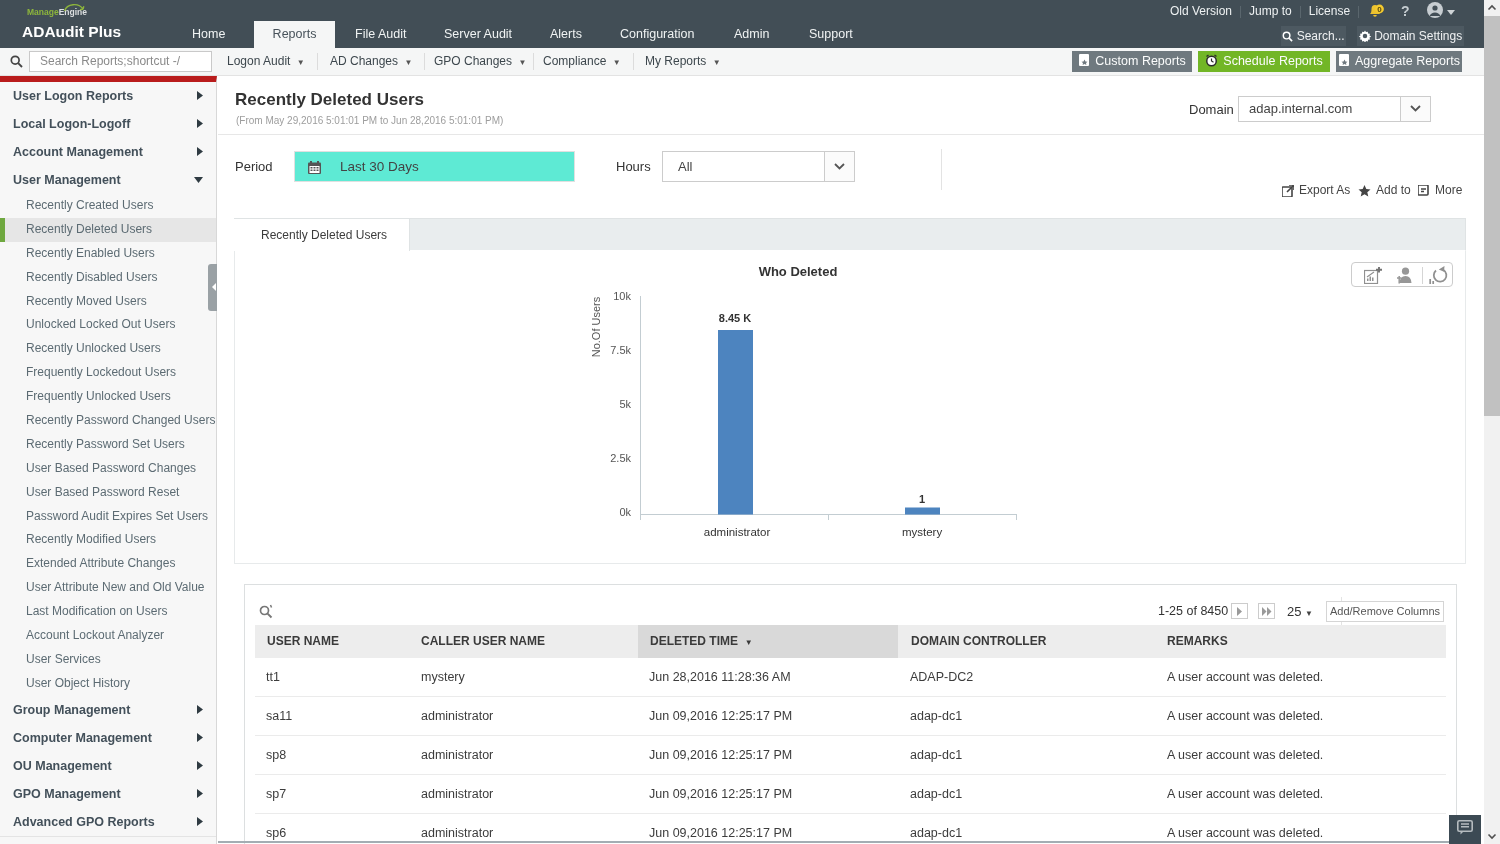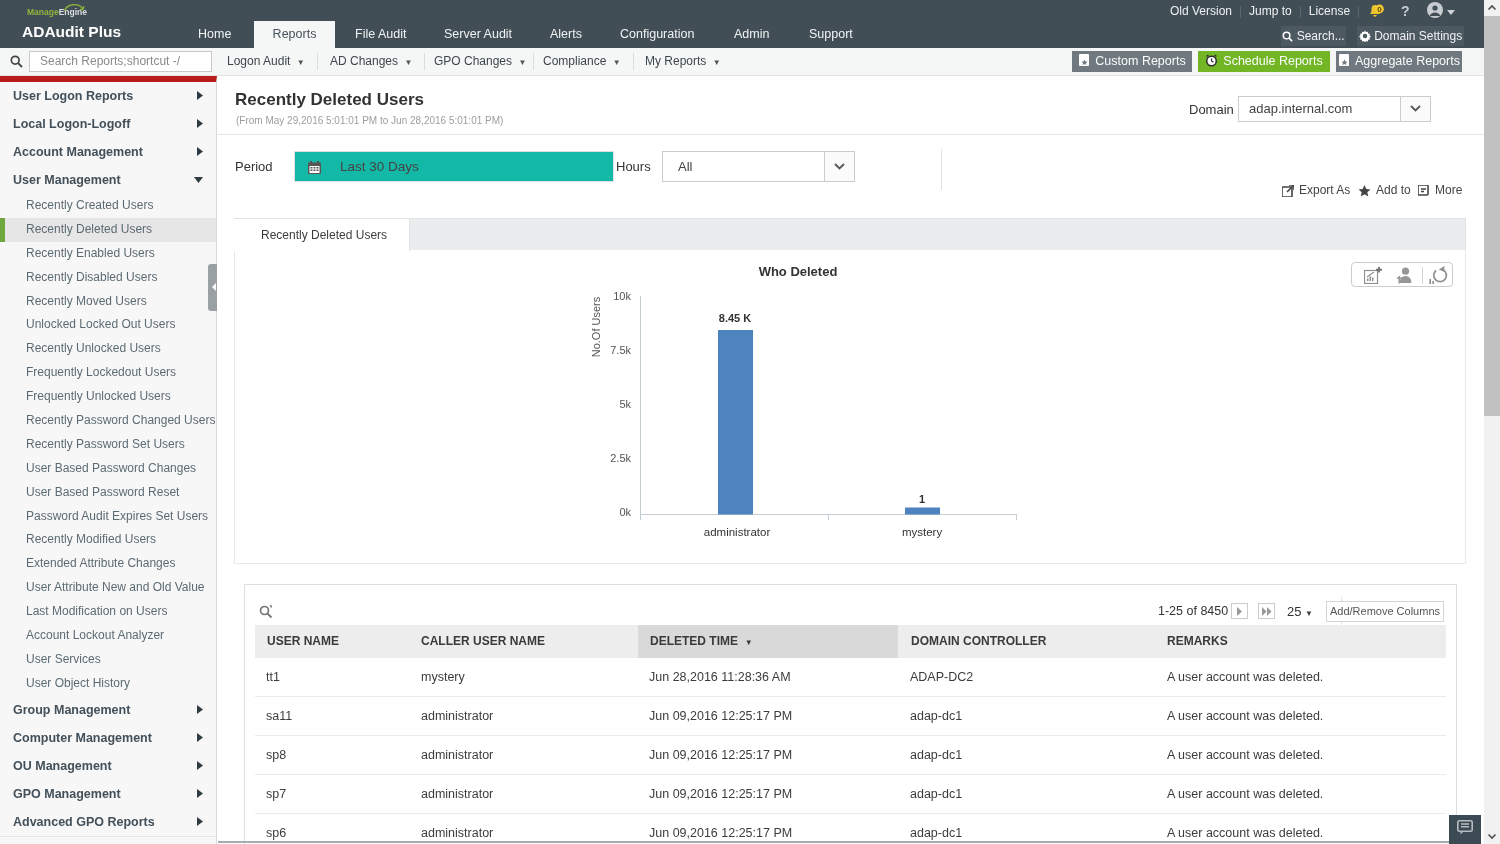--- a/index.html
+++ b/index.html
@@ -35,21 +35,21 @@
 .sub{position:relative;height:23.9px;line-height:23.9px;padding-left:26px;font-size:12px;color:#5c6b73;white-space:nowrap}
 .sub.sel{background:#e6e6e6;border-left:5px solid #6fa83f;padding-left:21px}
 #handle{position:absolute;left:208px;top:264px;width:9px;height:47px;background:#9aa1a5;border-radius:3px 0 0 3px}
 #handle:after{content:"";position:absolute;left:0px;top:19px;border:4px solid transparent;border-right:4px solid #fff}
 
 #content{position:absolute;left:218px;top:76px;width:1266px;height:768px;background:#fff}
 #rtitle{position:absolute;left:17px;top:14px;font-size:17px;font-weight:bold;color:#333}
 #rsub{position:absolute;left:18px;top:39px;font-size:10px;color:#9d9d9d}
 #hr1{position:absolute;left:0px;top:58px;width:1266px;height:1px;background:#e7e7e7}
 .flabel{position:absolute;font-size:13px;color:#333}
-#periodbox{position:absolute;left:76px;top:75px;width:320px;height:31px;background:#14b8a6;border:1px solid #e0e0e0;line-height:29px;font-size:13.5px;color:#444}
+#periodbox{position:absolute;left:76px;top:75px;width:281px;height:31px;background:#5eead4;border:1px solid #e0e0e0;line-height:29px;font-size:13.5px;color:#444}
 #hoursbox{position:absolute;left:444px;top:75px;width:193px;height:31px;background:#fff;border:1px solid #ccc;line-height:29px;font-size:13px;color:#444}
 #vdiv{position:absolute;left:723px;top:73px;width:1px;height:41px;background:#e3e3e3}
 #domainbox{position:absolute;left:1020px;top:20px;width:193px;height:26px;background:#fff;border:1px solid #ccc;line-height:24px;font-size:13px;color:#444}
 .chevbox{position:absolute;right:0;top:0;height:100%;width:30px;border-left:1px solid #ccc;background:#fbfbfb}
 .chevbox svg{position:absolute;left:50%;top:50%;margin:-4px 0 0 -6px}
 .expit{position:absolute;top:107px;font-size:12px;color:#444}
 .expit svg{vertical-align:-3px;margin-right:5px}
 
 #tabbar{position:absolute;left:16px;top:142px;width:1232px;height:33px;background:#e9edee;border:1px solid #dfe3e4;border-bottom:1px solid #fff}
 #activetab{position:absolute;left:-1px;top:-1px;width:176px;height:34px;background:#fff;border:1px solid #dfe3e4;border-bottom:0;border-left:0;line-height:33px;padding-left:27px;font-size:12px;color:#3c3c3c}
@@ -96,21 +96,21 @@
         </svg></span>
     <span class="it" style="color:#c6cdd1;font-weight:bold;font-size:14px">?</span>
     <span class="it"><svg width="18" height="18" viewBox="0 0 18 18" style="vertical-align:-4px">
           <circle cx="9" cy="9" r="8" fill="#c7cdd1"></circle>
           <circle cx="9" cy="7" r="2.6" fill="#424e56"></circle>
           <path d="M3.5 15 a6 6 0 0 1 11 0z" fill="#424e56"></path>
         </svg> <svg width="8" height="5" viewBox="0 0 8 5">
           <path d="M0 0 L8 0 L4 5z" fill="#cfd4d7"></path>
         </svg></span>
   </div>
-  <div class="nav" style="left:198px">Home</div>
+  <div class="nav" style="left:192px">Home</div>
   <div class="nav active" style="left:254px;width:81px">Reports</div>
   <div class="nav" style="left:355px">File Audit</div>
   <div class="nav" style="left:444px">Server Audit</div>
   <div class="nav" style="left:550px">Alerts</div>
   <div class="nav" style="left:620px">Configuration</div>
   <div class="nav" style="left:734px">Admin</div>
   <div class="nav" style="left:809px">Support</div>
   <div class="hbtn" style="left:1281px;width:65px;text-align:center"><svg width="11" height="11" viewBox="0 0 12 12">
         <circle cx="5" cy="5" r="3.6" fill="none" stroke="#fff" stroke-width="1.6"></circle>
         <path d="M7.8 7.8 L11 11" stroke="#fff" stroke-width="1.8"></path>

